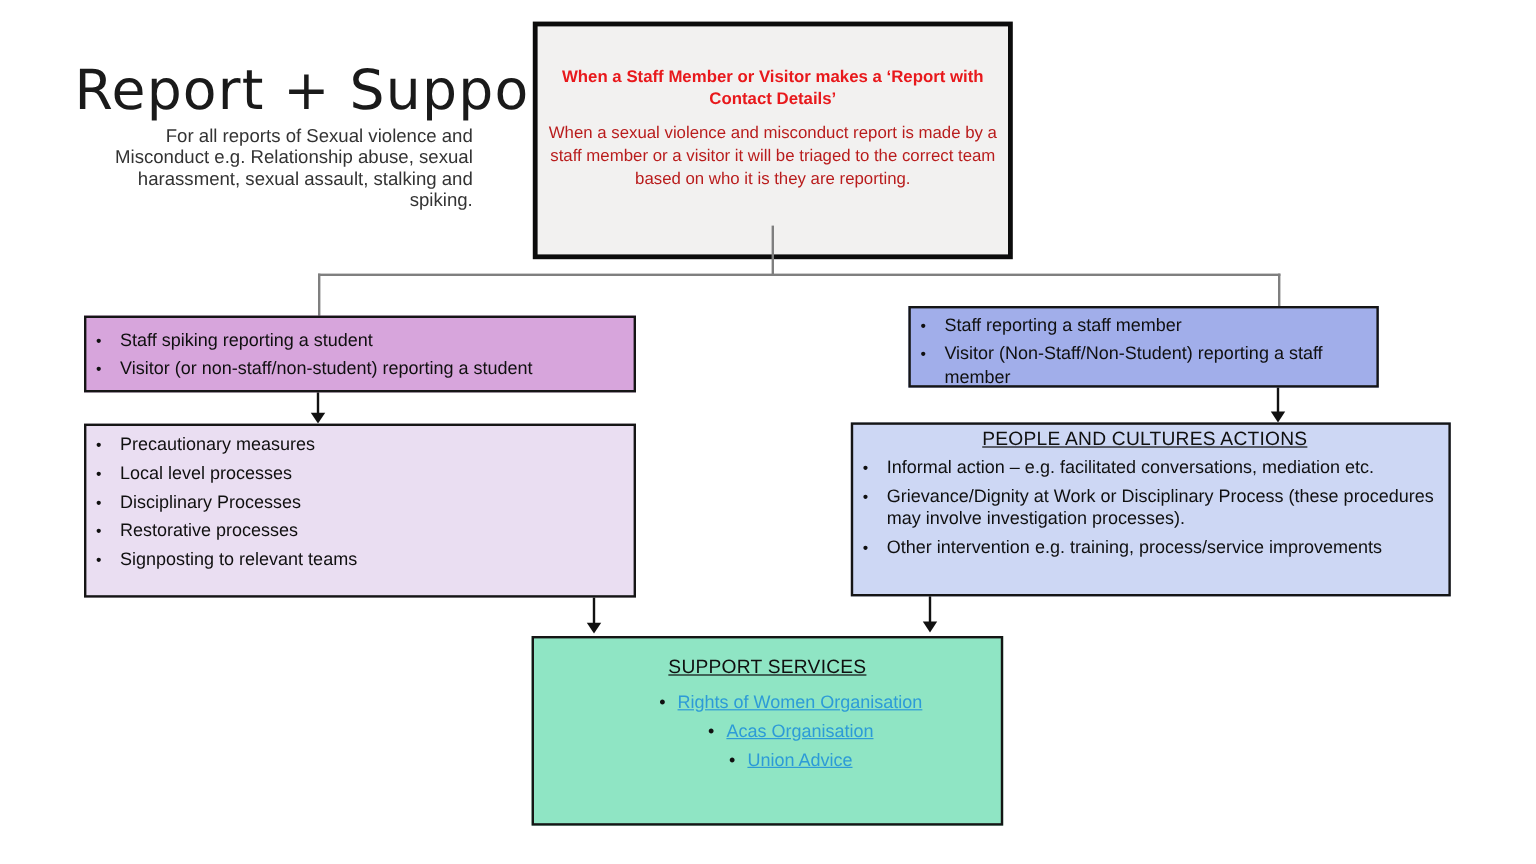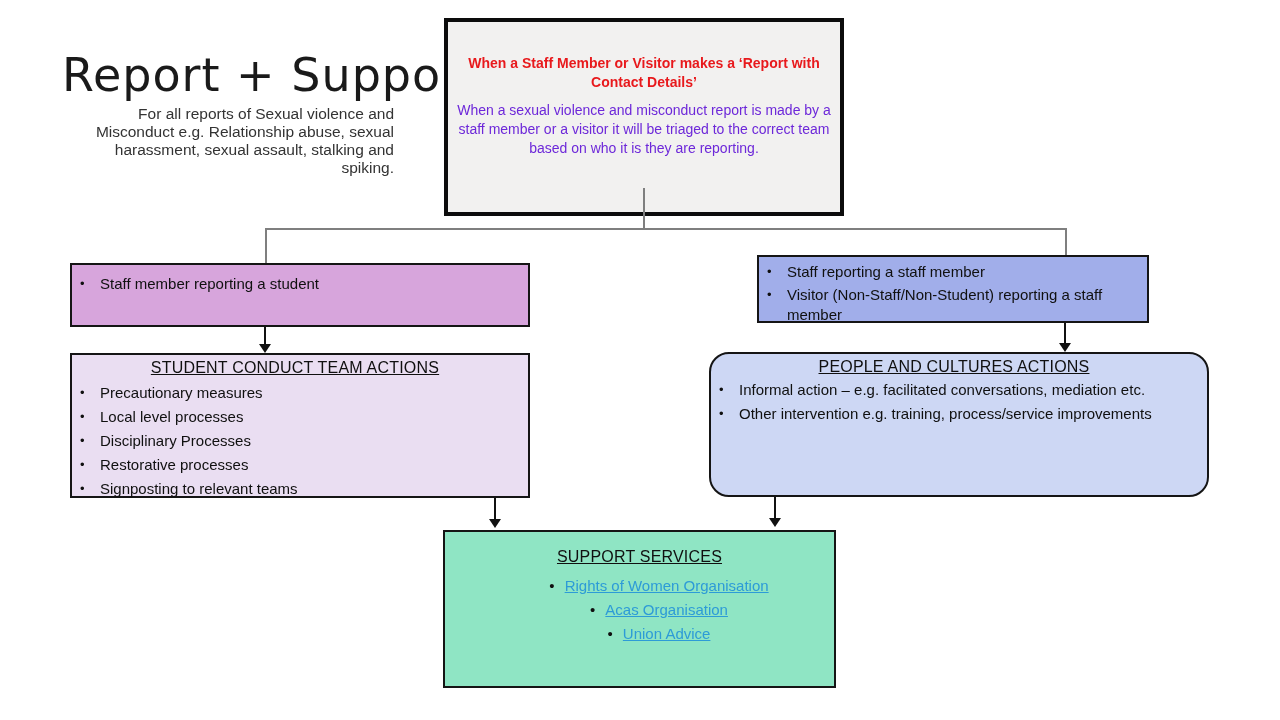--- a/index.html
+++ b/index.html
@@ -32,30 +32,30 @@
   .top-box {
     left:444px; top:18px; width:400px; height:198px;
     background:#f2f1f0; border:4px solid #0c0c0c;
     text-align:center; padding:32px 8px 0 8px;
   }
   .top-box .heading {
     color:#e8191c; font-weight:bold;
     font-size:14px; line-height:19px;
   }
   .top-box .body {
-    margin-top:9px; font-size:14px; line-height:19px; color:#6d28d9;
+    margin-top:9px; font-size:14px; line-height:19px; color:#b91c1c;
   }
 
   
   .purple-box { left:70px;  top:263px; width:460px; height:64px; background:#d7a5dc; padding:7px 10px 0 0; }
   .blue-box   { left:757px; top:255px; width:392px; height:68px; background:#a1aeea; padding:5px 10px 0 0; }
 
   
   .student-box { left:70px;  top:353px; width:460px; height:145px; background:#eadef2; padding:4px 10px 0 0; }
-  .people-box  { left:709px; top:352px; width:500px; height:145px; background:#cdd7f4; padding:4px 10px 0 0;border-radius:20px; }
+  .people-box  { left:709px; top:352px; width:500px; height:145px; background:#cdd7f4; padding:4px 10px 0 0; }
   .box-heading {
     text-align:center; font-size:16px; letter-spacing:0.2px;
     text-decoration:underline; margin-bottom:4px; color:#101010;
   }
 
   
   ul.bullets { list-style:none; }
   ul.bullets li {
     position:relative; padding-left:28px;
     font-size:15px; color:#101010;
@@ -106,51 +106,52 @@
     <div class="body">When a sexual violence and misconduct report is made by a staff member or a visitor it will be triaged to the correct team based on who it is they are reporting.</div>
   </div>
 
   <div class="gline" style="left:643px; top:188px; width:2px; height:41px;"></div>
   <div class="gline" style="left:265px; top:228px; width:802px; height:2px;"></div>
   <div class="gline" style="left:265px; top:228px; width:2px; height:36px;"></div>
   <div class="gline" style="left:1065px; top:228px; width:2px; height:28px;"></div>
 
   <div class="box purple-box">
     <ul class="bullets">
-      <li>Staff member reporting a student</li>
+      <li>Staff spiking reporting a student</li>
+      <li>Visitor (or non-staff/non-student) reporting a student</li>
     </ul>
   </div>
 
   <div class="box blue-box">
     <ul class="bullets">
       <li>Staff reporting a staff member</li>
       <li>Visitor (Non-Staff/Non-Student) reporting a staff member</li>
     </ul>
   </div>
 
   <div class="bline" style="left:264px; top:327px; width:2px; height:18px;"></div>
   <div class="arrowhead" style="left:259px; top:344px;"></div>
   <div class="bline" style="left:1064px; top:323px; width:2px; height:21px;"></div>
   <div class="arrowhead" style="left:1059px; top:343px;"></div>
 
   <div class="box student-box">
-    <div class="box-heading">STUDENT CONDUCT TEAM ACTIONS</div>
     <ul class="bullets">
       <li>Precautionary measures</li>
       <li>Local level processes</li>
       <li>Disciplinary Processes</li>
       <li>Restorative processes</li>
       <li>Signposting to relevant teams</li>
     </ul>
   </div>
 
   <div class="box people-box">
     <div class="box-heading">PEOPLE AND CULTURES ACTIONS</div>
     <ul class="bullets">
       <li>Informal action – e.g. facilitated conversations, mediation etc.</li>
+      <li>Grievance/Dignity at Work or Disciplinary Process (these procedures may involve investigation processes).</li>
       <li>Other intervention e.g. training, process/service improvements</li>
     </ul>
   </div>
 
   <div class="bline" style="left:494px; top:498px; width:2px; height:22px;"></div>
   <div class="arrowhead" style="left:489px; top:519px;"></div>
   <div class="bline" style="left:774px; top:497px; width:2px; height:22px;"></div>
   <div class="arrowhead" style="left:769px; top:518px;"></div>
 
   <div class="box support-box">

